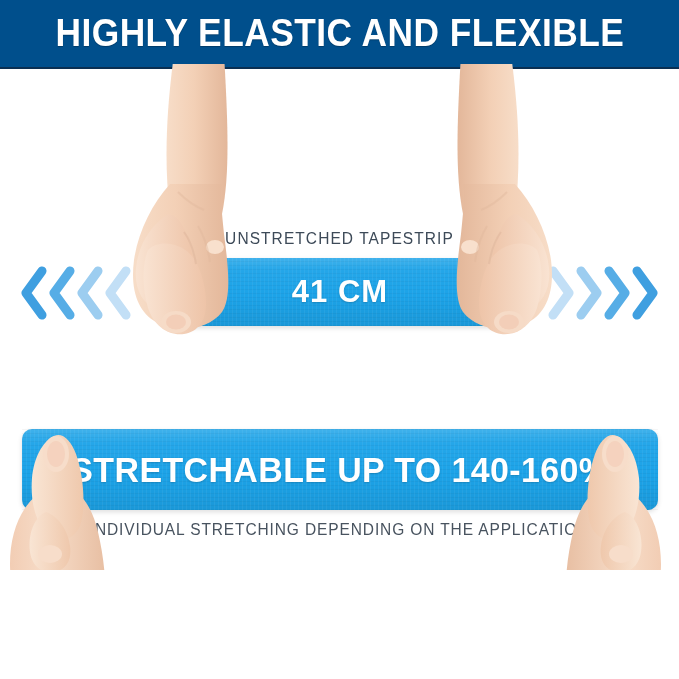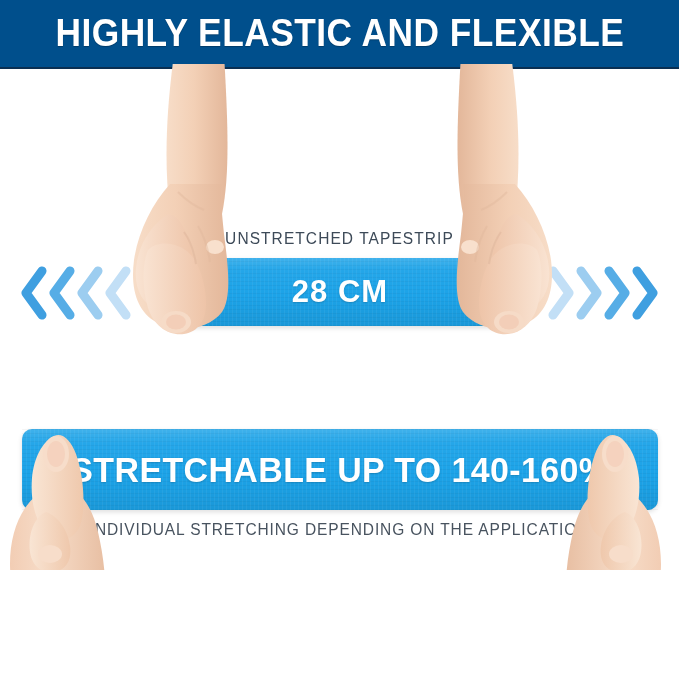--- a/index.html
+++ b/index.html
@@ -202,21 +202,21 @@
       <path d="M6 5 L22 27 L6 49" fill="none" stroke="#56ade6" stroke-width="9" stroke-linecap="round" stroke-linejoin="round"></path>
     </svg>
     <svg class="chev" width="30" height="54" viewBox="0 0 30 54">
       <path d="M6 5 L22 27 L6 49" fill="none" stroke="#3f9fe0" stroke-width="9" stroke-linecap="round" stroke-linejoin="round"></path>
     </svg>
   </div>
 
   <div class="caption z-cap" id="caption-unstretched">UNSTRETCHED TAPESTRIP</div>
 
   <div class="tape z-tape" id="tape-unstretched">
-    <span class="tape-label">28 CM</span>
+    <span class="tape-label">41 CM</span>
   </div>
 
   <div class="hand z-hand" id="hand-top-left">
     <svg width="150" height="300" viewBox="0 0 150 300">
       <defs>
         <linearGradient id="sk1" x1="0" y1="0" x2="1" y2="0">
           <stop offset="0%" stop-color="#f7ddc8"></stop>
           <stop offset="45%" stop-color="#f3d0b6"></stop>
           <stop offset="100%" stop-color="#e3b79a"></stop>
         </linearGradient>

